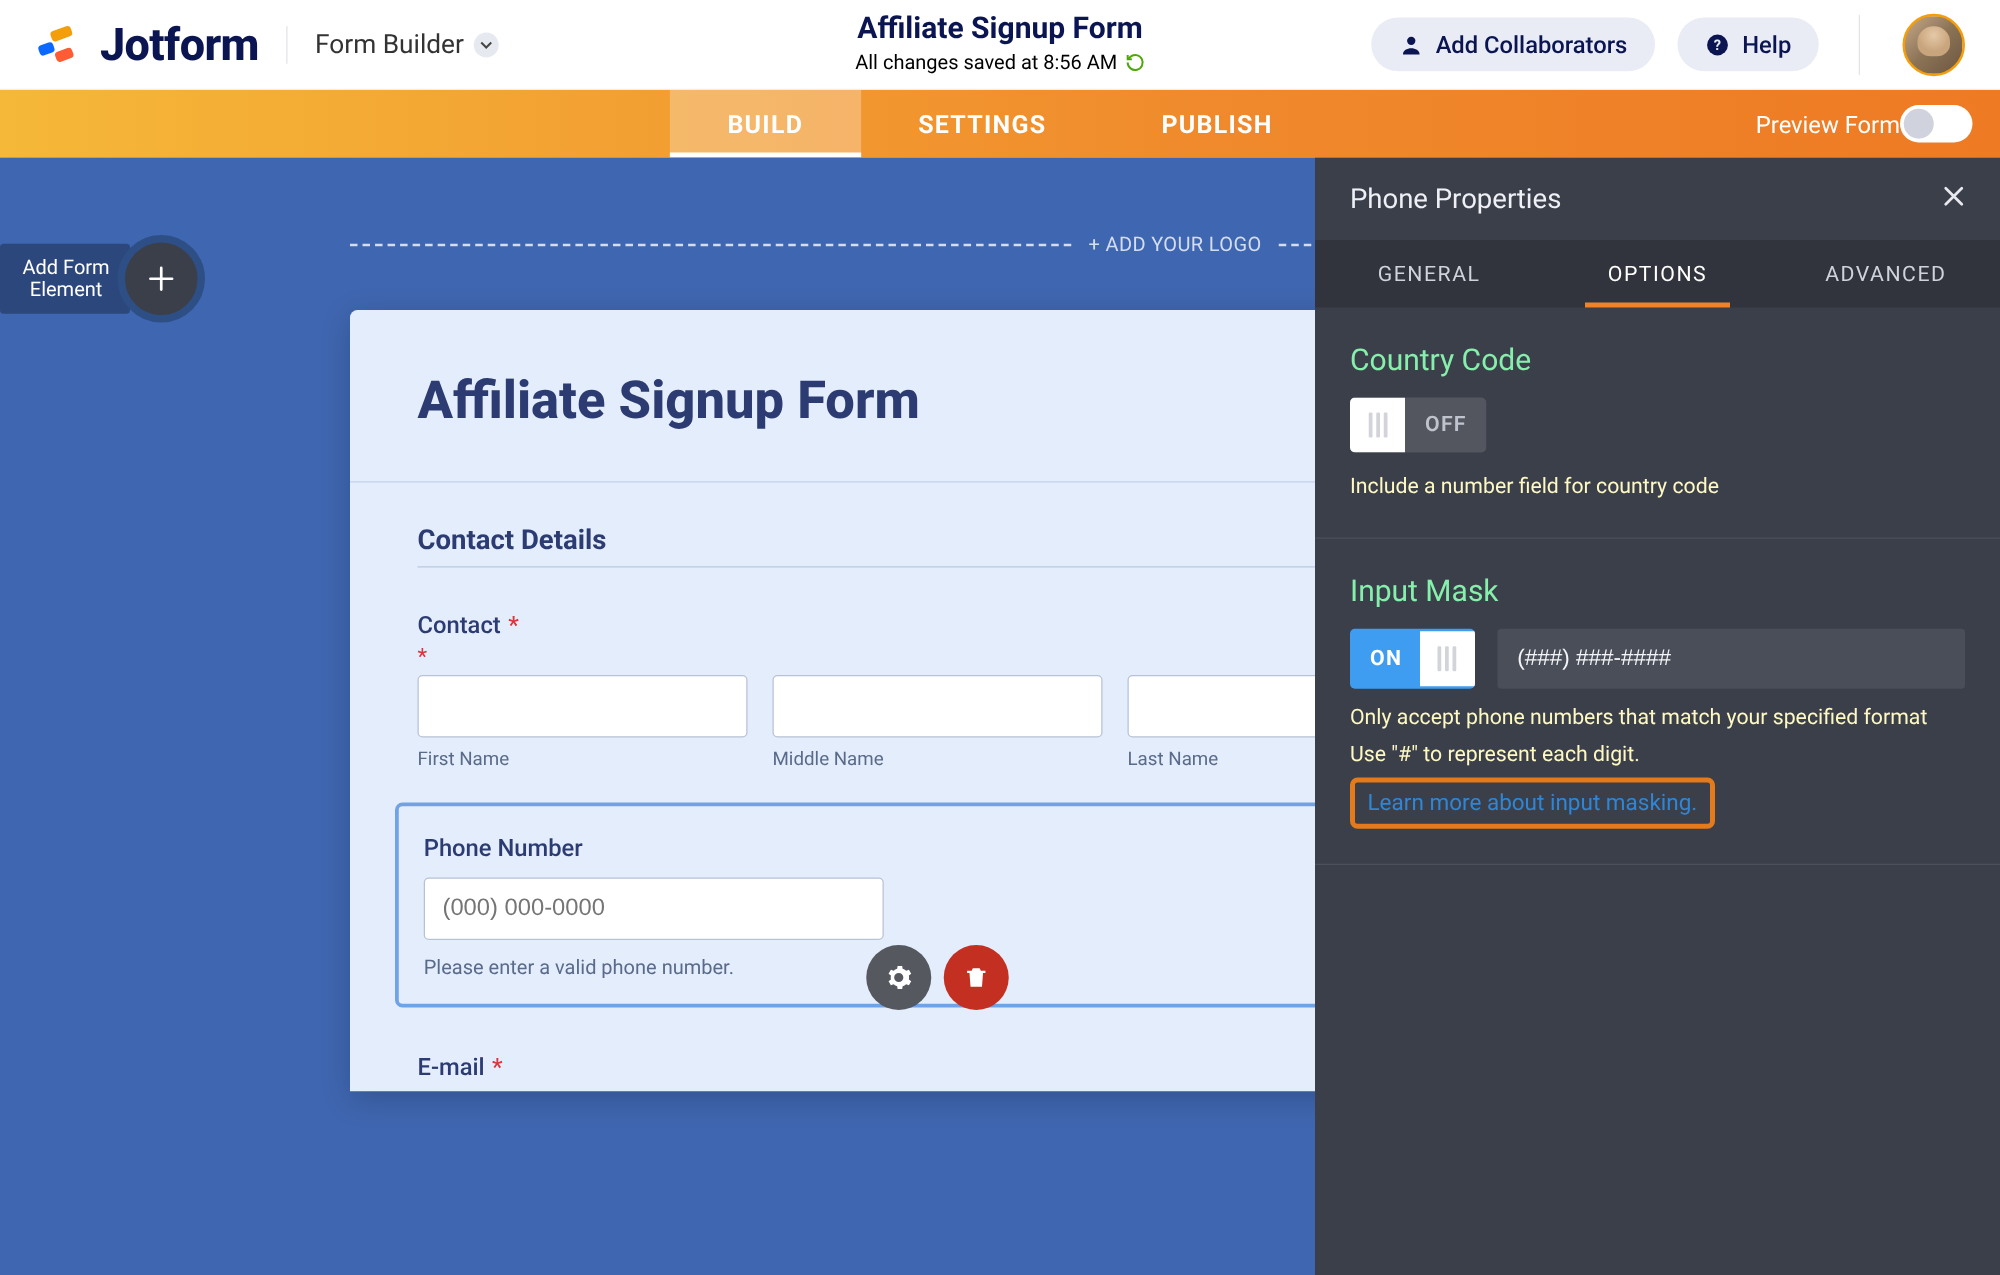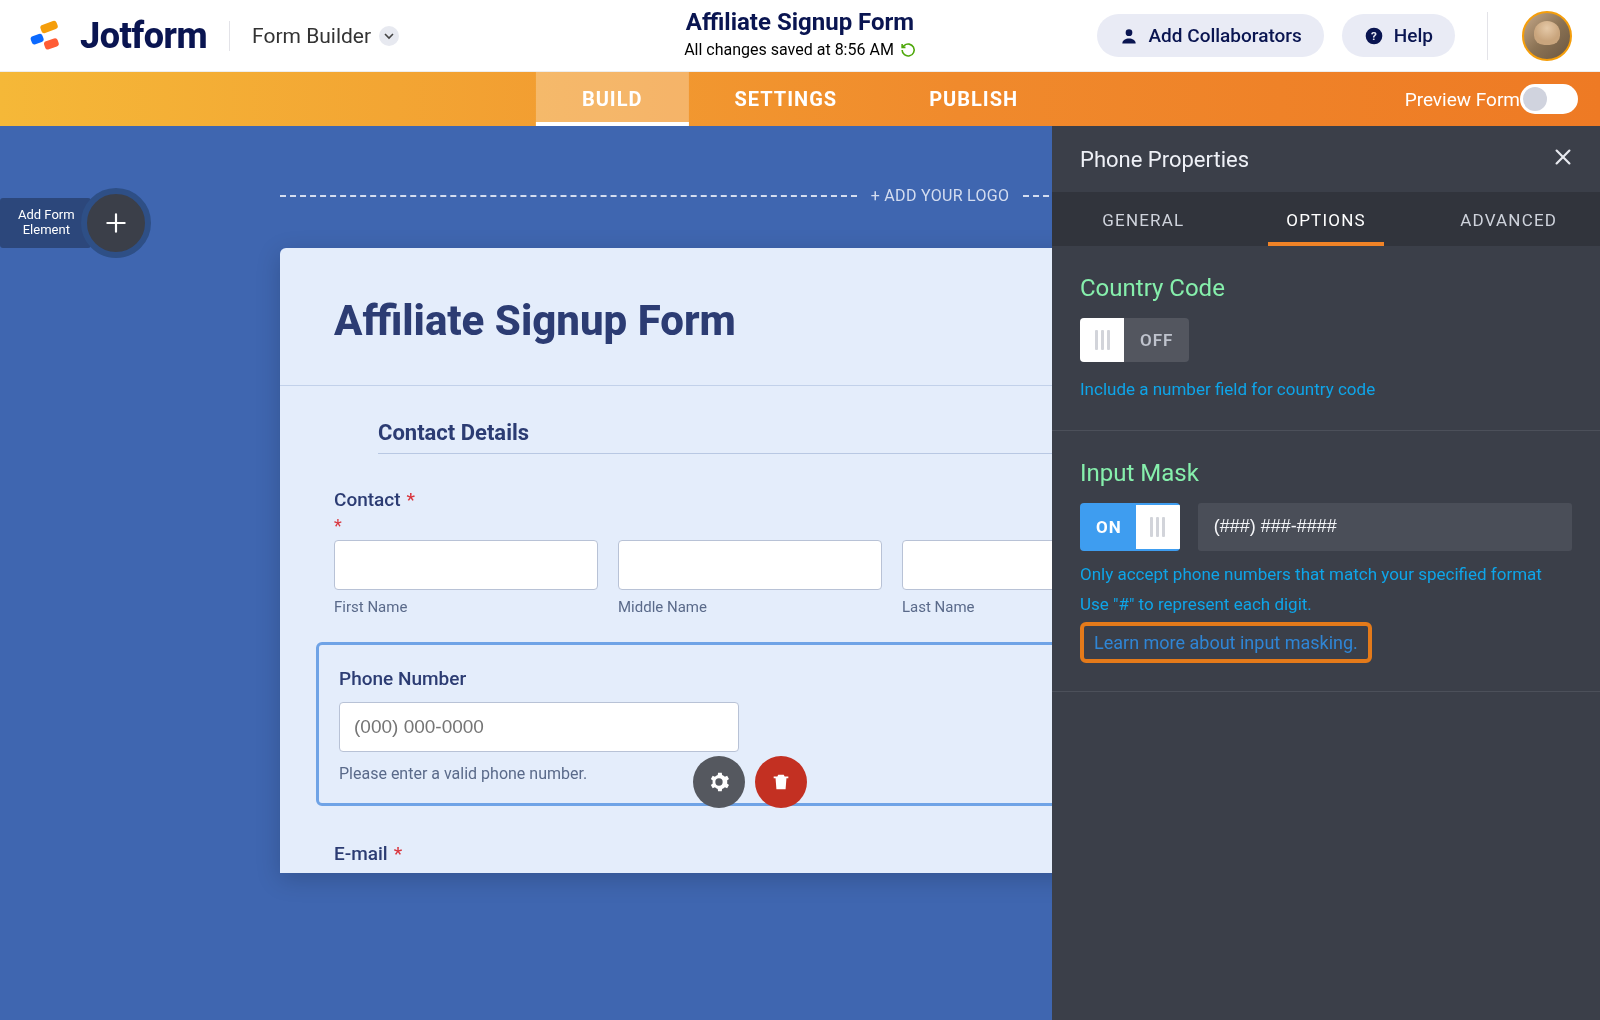--- a/index.html
+++ b/index.html
@@ -33,47 +33,47 @@
   .modetab.active::after { content:""; position:absolute; left:0; right:0; bottom:0; height:4px; background:#fff; }
 
   .preview-wrap { margin-left:auto; display:flex; align-items:center; padding-right:22px; color:#fff; font-size:19px; }
   .switch { width:58px; height:30px; background:#fff; border-radius:999px; position:relative; cursor:pointer; }
   .switch .knob { position:absolute; top:3px; left:3px; width:24px; height:24px; border-radius:50%; background:#d0d3de; }
 
   
   .stage { position:relative; height:calc(1020px - 72px - 54px); background:#3f66b0; overflow:hidden; }
 
   .addbtn-wrap { position:absolute; left:0; top:62px; display:flex; align-items:center; }
-  .addbtn-label { background:rgba(0,0,0,0.30); color:#fff; padding:10px 16px 10px 18px; border-radius:3px; font-size:13px; text-align:center; line-height:1.15; }
+  .addbtn-label { background:rgba(0,0,0,0.30); color:#fff; padding:10px 16px 10px 18px; border-radius:3px; font-size:16px; text-align:center; line-height:1.15; }
   .addbtn-circle { width:70px; height:70px; border-radius:50%; background:#3b3f49; border:6px solid #2e4f86; display:flex; align-items:center; justify-content:center; margin-left:-10px; cursor:pointer; }
   .addbtn-circle svg { width:26px; height:26px; stroke:#fff; }
 
   .logo-slot { position:absolute; top:60px; left:280px; right:0; display:flex; align-items:center; color:#d4ddf0; font-size:16px; letter-spacing:0.3px; }
   .dashline { flex:1; border-top:2px dashed #d4ddf0; }
   .logo-slot .txt { padding:0 14px;text-align:right; }
 
   .formcard { position:absolute; top:122px; left:280px; width:940px; background:#e4edfb; border-radius:6px 0 0 0; box-shadow:0 6px 24px rgba(0,0,0,0.18); }
   .formcard .hdr { padding:48px 54px 40px 54px; border-bottom:1px solid #c2d1ea; }
   .formcard .hdr h1 { font-size:42px; font-weight:800; color:#2c3c73; }
 
   .sect { padding:34px 54px 8px 54px; }
-  .sect h2 { font-size:22px; font-weight:700; color:#2c3c73; border-bottom:1px solid #b8c8e3; padding-bottom:8px;margin-left:44px; }
+  .sect h2 { font-size:22px; font-weight:700; color:#2c3c73; border-bottom:1px solid #b8c8e3; padding-bottom:8px; }
 
   .field-block { padding:26px 54px 4px 54px; }
   .label-row { font-size:19px; color:#2c3c73; font-weight:500; margin-bottom:4px; }
   .req { color:#d9363e; margin-left:6px; }
   .reqsolo { color:#d9363e; font-size:18px; margin-bottom:4px; display:block; }
   .cols3 { display:flex; gap:20px; }
   .col { flex:1; }
   .col input { width:100%; height:50px; border:1px solid #b8c2d6; border-radius:4px; background:#fff; font-size:17px; padding:0 12px; }
   .sub { font-size:15px; color:#5a6a8a; margin-top:8px; }
 
   .phone-block { margin:0 0 0 0; border:3px solid #6fa3e6; border-radius:6px; padding:22px 20px 20px 20px; background:#e4edfb; }
   .phone-block .plabel { font-size:19px; color:#2c3c73; font-weight:500; margin-bottom:12px; }
-  .phone-block input { width:400px; height:50px; border:1px solid #b8c2d6; border-radius:4px; background:#fff; font-size:19px; color:#6a7690; padding:0 14px; }
+  .phone-block input { width:368px; height:50px; border:1px solid #b8c2d6; border-radius:4px; background:#fff; font-size:19px; color:#6a7690; padding:0 14px; }
   .phone-block .help { font-size:16px; color:#5a6a8a; margin-top:12px; }
 
   .rowbtns { position:absolute; left:50%; transform:translateX(-50%); bottom:-2px; display:flex; gap:10px; }
   .circbtn { width:52px; height:52px; border-radius:50%; display:flex; align-items:center; justify-content:center; cursor:pointer; }
   .circbtn.gear { background:#55585f; }
   .circbtn.trash { background:#c33022; }
   .circbtn svg { width:22px; height:22px; fill:#fff; }
 
   
   .panel { position:absolute; top:0; right:0; bottom:0; width:548px; background:#3b3f49; color:#dfe2ea; display:flex; flex-direction:column; }
@@ -81,21 +81,21 @@
   .panel-hdr h3 { font-size:22px; font-weight:400; color:#eef0f6; }
   .panel-hdr .close { cursor:pointer; }
 
   .ptabs { display:flex; background:#31343c; }
   .ptab { flex:1; text-align:center; padding:18px 0 16px 0; font-size:17px; letter-spacing:1.2px; color:#cfd3dc; cursor:pointer; position:relative; }
   .ptab.active { color:#fff; }
   .ptab.active::after { content:""; position:absolute; left:18%; right:18%; bottom:0; height:4px; background:#f08327; }
 
   .pcontent { padding:28px; font-size:17px; }
   .psect-title { font-size:24px; font-weight:400; color:#86efac; margin-bottom:16px; }
-  .desc { color:#0ea5e9; font-size:17px; line-height:1.4; }
+  .desc { color:#fef9c3; font-size:17px; line-height:1.4; }
 
   .tog-off { display:inline-flex; align-items:center; background:#53565f; border-radius:4px; overflow:hidden; cursor:pointer; }
   .tog-off .knob2 { width:44px; height:44px; background:#fff; display:flex; align-items:center; justify-content:center; }
   .tog-off .knob2 .bars, .tog-on .knob2 .bars { display:flex; gap:3px; }
   .tog-off .knob2 .bars span, .tog-on .knob2 .bars span { width:3px; height:20px; background:#d2d4da; border-radius:1px; }
   .tog-off .lbl { padding:0 16px; color:#bfc3cd; font-weight:600; letter-spacing:1px; }
 
   .inputmask-row { display:flex; gap:18px; align-items:stretch; margin-bottom:12px; }
   .tog-on { display:inline-flex; align-items:center; background:#3e9df0; border-radius:4px; overflow:hidden; cursor:pointer; height:48px; }
   .tog-on .lbl { padding:0 14px 0 16px; color:#fff; font-weight:700; letter-spacing:1px; }

